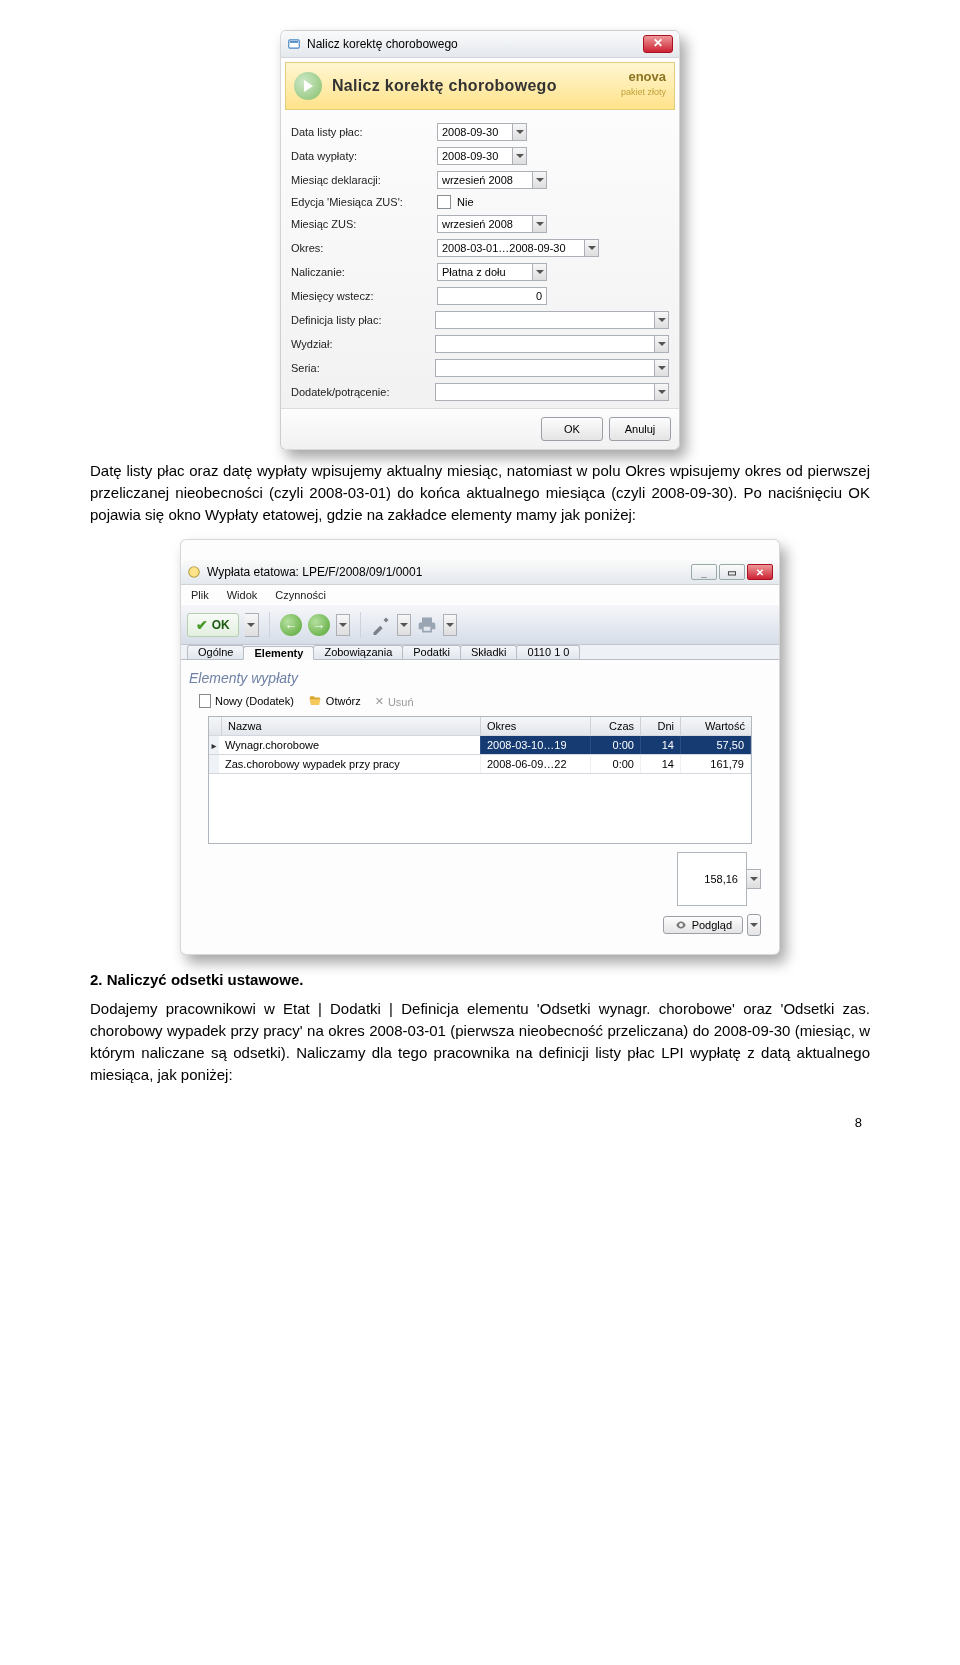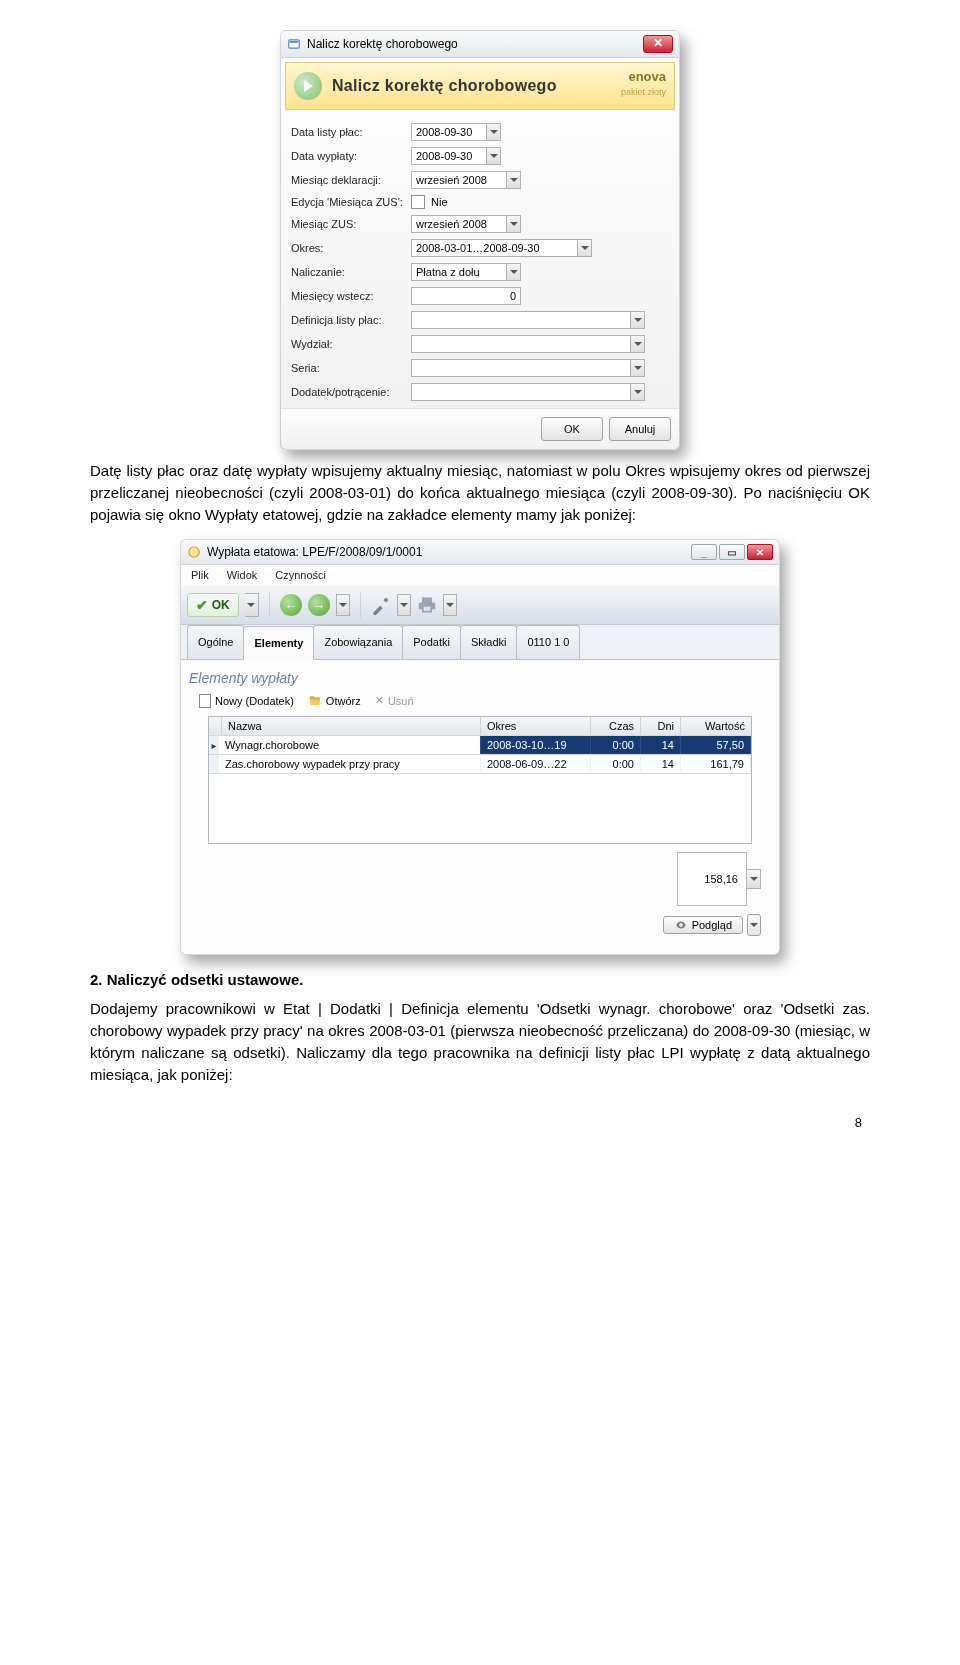--- a/index.html
+++ b/index.html
@@ -74,21 +74,21 @@
   .brand-sub{ position:absolute; right:8px; top:24px; font-size:9px; color:#c0a23a;}
   .dlg1-body {
     padding: 6px 10px 4px 10px;
     font-size: 11px;
   }
   .row {
     display:flex; align-items:center;
     padding: 3px 0;
   }
   .row .lbl { width: 120px; color:#222;}
-  .row .fld { flex:1; display:flex; align-items:center; }
+  .row .fld { flex:1; display:flex; align-items:center;margin-left:26px; }
   .txt {
     background:#fff;border:1px solid #aab0b6;height:18px;
     font-size:11px;padding:0 4px;line-height:16px;
   }
   .txt.right { text-align:right;}
   .dd {
     width:14px;height:18px;border:1px solid #aab0b6;border-left:none;
     background: linear-gradient(#f7f7f7,#dedede);
     display:flex;align-items:center;justify-content:center;
   }
@@ -108,44 +108,44 @@
 
   
   .win2 {
     width: 600px; margin: 14px auto 16px auto;
     border:1px solid rgba(0,0,0,0.15);
     border-radius:6px;
     box-shadow: 6px 8px 14px rgba(0,0,0,0.35);
     background:#fdfdfd;
     font-size:11px;
   }
-  .win2 .titlebar { background: linear-gradient(#fafafa,#e4e9ee); }
+  .win2 .titlebar { background: linear-gradient(#fafafa,#e4e9ee); margin-top: 20px; }
   .win-btns{display:flex;gap:2px;}
   .winbtn{width:26px;height:16px;border:1px solid #9aa;border-radius:2px;background:linear-gradient(#fafafa,#e2e7ec);display:flex;align-items:center;justify-content:center;color:#444;font-weight:bold;font-size:10px;}
   .winbtn.close{background:linear-gradient(#e99,#c23);color:#fff;border-color:#a12;}
   .menubar{ padding:4px 10px; display:flex; gap:18px; color:#222; }
   .toolbar{
     padding:0 6px;height:40px;display:flex;align-items:center;gap:6px;
     background:linear-gradient(#f6f7fa,#d6dde8);border-bottom:1px solid #c2c7cf;
   }
   .okbtn{display:flex;align-items:center;gap:4px;background:linear-gradient(#f8fbf7,#e2efe0);border:1px solid #b4cfab;border-radius:3px;padding:3px 8px;color:#1d5a12;font-weight:bold;font-size:12px;}
   .okbtn .chk-ic{color:#4a9a2a;font-size:14px;}
   .sep{width:1px;height:26px;background:#cdd3db;margin:0 4px;}
   .circ{width:22px;height:22px;border-radius:50%;display:flex;align-items:center;justify-content:center;color:#fff;font-weight:bold;font-size:13px;}
   .circ.back{background:radial-gradient(circle at 35% 35%,#b5e09f,#54a532);}
   .circ.fwd{background:radial-gradient(circle at 35% 35%,#b5e09f,#54a532);}
   .tool-svg{width:20px;height:20px;}
 
   .tabs{display:flex;border-bottom:1px solid #b7bec7;background:#eef1f5;padding-left:6px;gap:0;}
-  .tab{padding:10px 10px;border:1px solid #b7bec7;border-bottom:none;background:linear-gradient(#f4f6f9,#e2e7ee);font-size:11px;border-top-left-radius:3px;border-top-right-radius:3px;margin-right:-1px;}
+  .tab{padding:0 10px;border:1px solid #b7bec7;border-bottom:none;background:linear-gradient(#f4f6f9,#e2e7ee);font-size:11px;border-top-left-radius:3px;border-top-right-radius:3px;margin-right:-1px;}
   .tab.active{background:#fafafa;font-weight:600;border-bottom:1px solid #fafafa;position:relative;top:1px;}
 
   .panel{padding:10px 8px 8px 8px;}
   .panel-title{color:#6e80a5;font-size:14px;font-style:italic;margin-bottom:8px;}
-  .tb-actions{display:flex;gap:14px;padding:0 10px 8px 10px;align-items:flex-start;}
+  .tb-actions{display:flex;gap:14px;padding:0 10px 8px 10px;align-items:flex-end;}
   .tb-actions span{display:flex;align-items:center;gap:4px;}
   .act-ic{width:12px;height:14px;border:1px solid #888;background:#fff;}
   .grid{
     margin:0 19px;border:1px solid #b0b6be;background:#fff;
   }
   .grid-head{display:flex;background:linear-gradient(#f5f6f8,#e3e7ec);font-size:11px;}
   .gh{padding:3px 6px;border-right:1px solid #cdd2d8;}
   .c-nazwa{flex:1 1 230px;}
   .c-okres{width:110px;}
   .c-czas{width:50px;text-align:right;}
@@ -228,21 +228,21 @@
       <div class="row">
           <div class="lbl">Miesiąc ZUS:</div>
           <div class="fld">
             <div class="txt" style="width:96px">wrzesień 2008</div>
             <div class="dd"></div>
           </div>
         </div>
       <div class="row">
           <div class="lbl">Okres:</div>
           <div class="fld">
-            <div class="txt" style="width:167px">2008-03-01…2008-09-30</div>
+            <div class="txt" style="width:148px">2008-03-01…2008-09-30</div>
             <div class="dd"></div>
           </div>
         </div>
       <div class="row">
           <div class="lbl">Naliczanie:</div>
           <div class="fld">
             <div class="txt" style="width:96px">Płatna z dołu</div>
             <div class="dd"></div>
           </div>
         </div>

